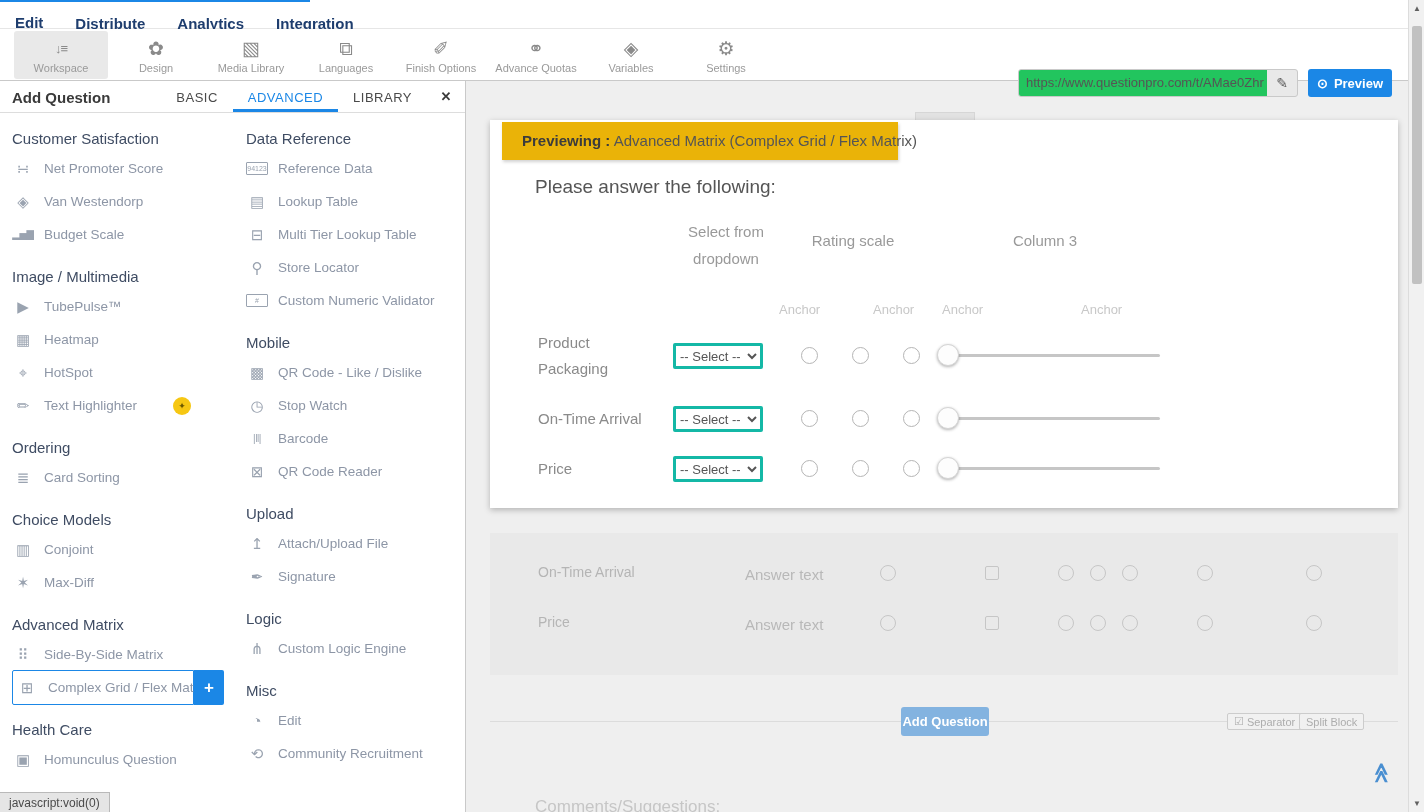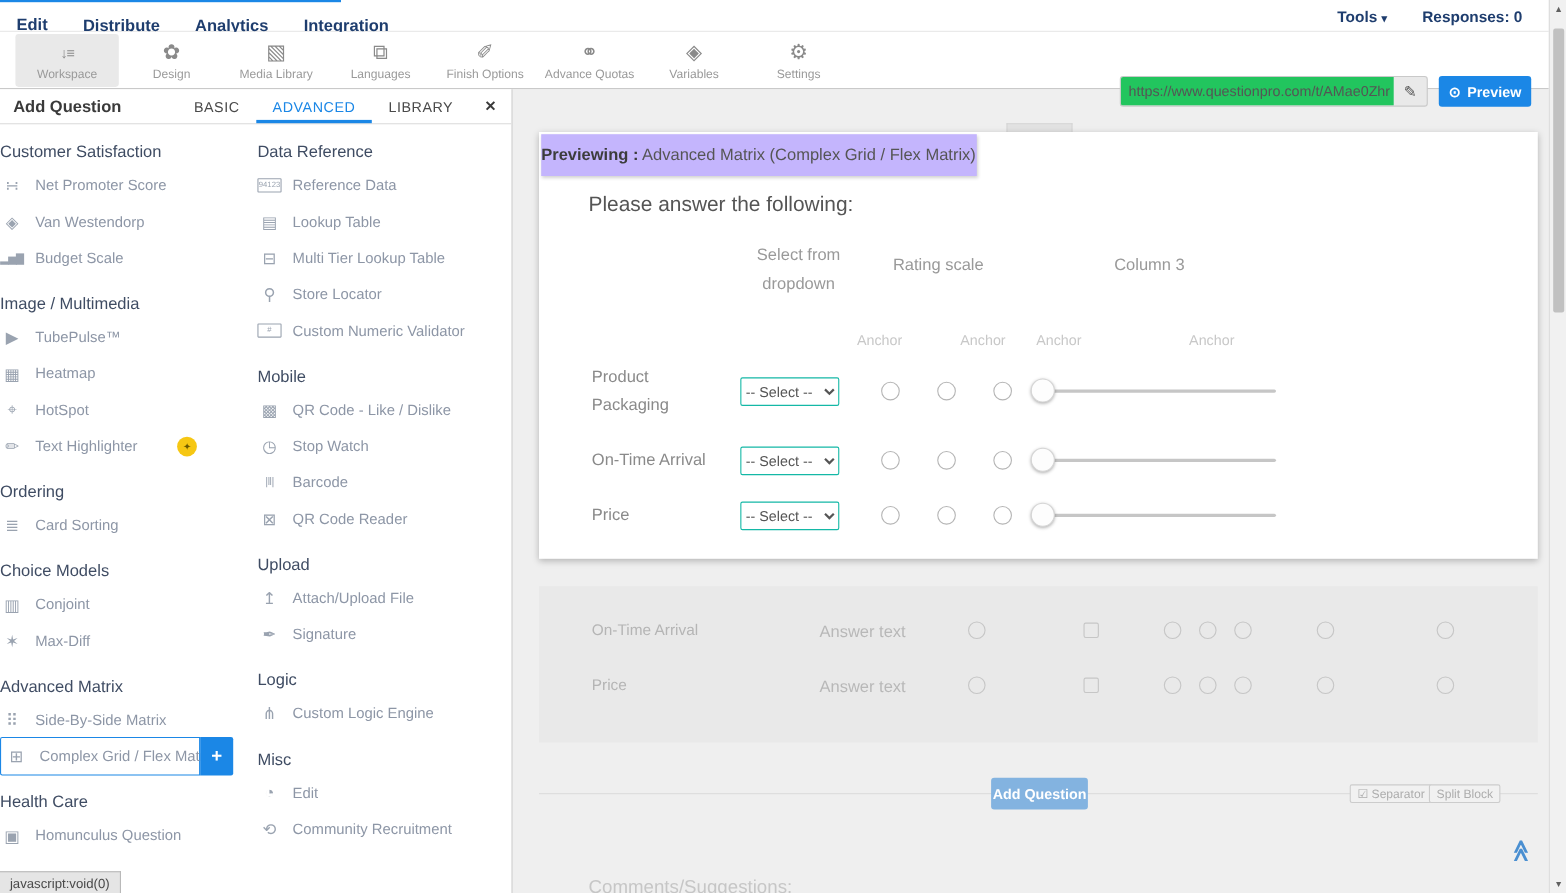--- a/index.html
+++ b/index.html
@@ -32,50 +32,50 @@
   .preview-btn { position:absolute; left:1308px; top:40px; width:84px; height:28px; background:#1b87e6; border-radius:3px; color:#fff; font-size:13px; font-weight:600; display:flex; align-items:center; justify-content:center; gap:6px; }
   .preview-btn .eye { font-size:13px; }
 
   
   .panel { position:absolute; top:81px; left:0; width:466px; height:731px; background:#fff; border-right:1px solid #c9c9c9; overflow:hidden; z-index:4; }
   .panel-header { height:32px; border-bottom:1px solid #ddd; display:flex; align-items:stretch; }
   .panel-title { flex:1; font-size:15px; font-weight:700; color:#3a3a3a; padding:8px 0 0 12px; }
   .tab { font-size:13px; color:#4a4a4a; letter-spacing:.5px; padding:9px 15px 0; cursor:default; }
   .tab.active { color:#1b87e6; border-bottom:3px solid #1b87e6; }
   .panel-close { width:38px; text-align:center; padding-top:8px; font-size:13px; color:#3a3a3a; font-weight:700; }
-  .panel-body { display:flex; }
+  .panel-body { display:flex; padding-left:12px; }
   .pcol1 { width:234px; }
   .pcol2 { width:216px; }
   .sec-heading { font-size:15px; color:#3f4c63; margin:17px 0 5px; }
   .pitem { height:33px; display:flex; align-items:center; gap:10px; }
   .pitem .icon { width:22px; min-width:22px; text-align:center; font-size:15px; color:#9aa3b0; white-space:nowrap; overflow:hidden; }
   .pitem .icon.multi { font-size:10px; letter-spacing:-.5px; }
   .pitem .icon.text-badge { font-size:7px; border:1px solid #9aa3b0; border-radius:1px; line-height:9px; padding:1px 0; letter-spacing:0; }
   .pitem .label { font-size:13.5px; color:#8d96a6; white-space:nowrap; }
   .badge-bulb { width:18px; height:18px; min-width:18px; border-radius:50%; background:#f6c713; color:#6b5900; font-size:9px; display:flex; align-items:center; justify-content:center; margin-left:26px; }
   .pitem-sel-wrap { display:flex; align-items:stretch; height:35px; margin:-1px 0; }
   .pitem-sel-wrap .pitem { border:1px solid #1b87e6; border-radius:2px 0 0 2px; width:182px; padding-left:3px; height:35px; }
   .plus-btn { width:30px; background:#1b87e6; color:#fff; font-size:17px; font-weight:700; display:flex; align-items:center; justify-content:center; border-radius:0 2px 2px 0; }
 
   
   .main { position:absolute; left:466px; top:81px; width:942px; height:731px; background:#efefef; overflow:hidden; }
   .tab-stub { position:absolute; left:449px; top:31px; width:60px; height:9px; background:#e2e2e2; border:1px solid #d6d6d6; border-bottom:none; }
   .modal { position:absolute; left:24px; top:39px; width:908px; height:388px; background:#fff; box-shadow:0 2px 6px rgba(0,0,0,.25); }
-  .pbadge { position:absolute; left:2px; top:2px; width:396px; height:38px; background:#c4b5fd; box-shadow:1px 2px 3px rgba(0,0,0,.18); font-size:15px; color:#555; line-height:38px; white-space:nowrap; }
+  .pbadge { position:absolute; left:12px; top:2px; width:396px; height:38px; background:#eab308; box-shadow:1px 2px 3px rgba(0,0,0,.18); font-size:15px; color:#555; line-height:38px; padding-left:20px; white-space:nowrap; }
   .pbadge b { color:#3c3c3c; }
   .pquestion { position:absolute; left:45px; top:56px; font-size:19px; color:#555; }
   .phead { position:absolute; font-size:15px; color:#999; text-align:center; }
   .phead.h1 { left:191px; top:98px; width:90px; line-height:27px; }
   .phead.h2 { left:303px; top:112px; width:120px; }
   .phead.h3 { left:495px; top:112px; width:120px; }
   .anchor { position:absolute; top:182px; width:60px; text-align:left; font-size:13px; color:#c8c8c8; }
   .anchor.a1 { left:289px; } .anchor.a2 { left:383px; } .anchor.a3 { left:452px; } .anchor.a4 { left:591px; }
   .prow { position:absolute; left:0; width:100%; height:34px; }
   .prow .rlabel { position:absolute; left:48px; top:50%; transform:translateY(-50%); width:112px; font-size:15px; color:#8a8a8a; line-height:26px; }
-  .psel { position:absolute; left:183px; top:4px; width:90px; height:26px; font-size:13px; color:#555; border:1px solid #14b8a6; border-radius:2px; background:#fff; font-family:"Liberation Sans",sans-serif; }
+  .psel { position:absolute; left:183px; top:4px; width:90px; height:26px; font-size:13px; color:#555; border:3px solid #14b8a6; border-radius:2px; background:#fff; font-family:"Liberation Sans",sans-serif; }
   .pradio { position:absolute; top:8px; width:17px; height:17px; border:1.5px solid #b5b5b5; border-radius:50%; background:#fff; }
   .pradio.r1 { left:311px; } .pradio.r2 { left:362px; } .pradio.r3 { left:413px; }
   .ptrack { position:absolute; left:448px; top:15px; width:222px; height:3px; background:#c6c6c6; border-radius:2px; }
   .pknob { position:absolute; left:447px; top:5px; width:22px; height:22px; border-radius:50%; background:#fdfdfd; border:1px solid #d5d5d5; box-shadow:0 1px 3px rgba(0,0,0,.3); }
 
   .gray-band { position:absolute; left:24px; top:452px; width:908px; height:142px; background:#e9e9e9; }
   .gerow { position:absolute; left:0; width:100%; height:20px; }
   .gerow .glabel { position:absolute; left:48px; top:0; font-size:14px; color:#b5b5b5; }
   .gerow .ganswer { position:absolute; left:255px; top:2px; font-size:15px; color:#b8b8b8; }
   .gradio { position:absolute; top:1px; width:16px; height:16px; border:1px solid #c6c6c6; border-radius:50%; }
@@ -103,27 +103,20 @@
 
   <div class="toploader"></div>
 
   <div class="topnav">
     <div class="nav-items" id="nav-items">
         <div class="nav-item active">Edit</div>
         <div class="nav-item">Distribute</div>
         <div class="nav-item">Analytics</div>
         <div class="nav-item">Integration</div>
       </div>
-    <div class="topnav-right">
-      <div class="tools">
-        <span>Tools</span>
-        <span class="caret">▾</span>
-      </div>
-      <div class="responses">Responses: 0</div>
-    </div>
   </div>
 
   <div class="toolbar">
     <div class="toolbar-items" id="toolbar-items">
         <div class="tbtn selected">
           <div class="ticon multi">↓≡</div>
           <div class="tlabel">Workspace</div>
         </div>
         <div class="tbtn">
           <div class="ticon">✿</div>

